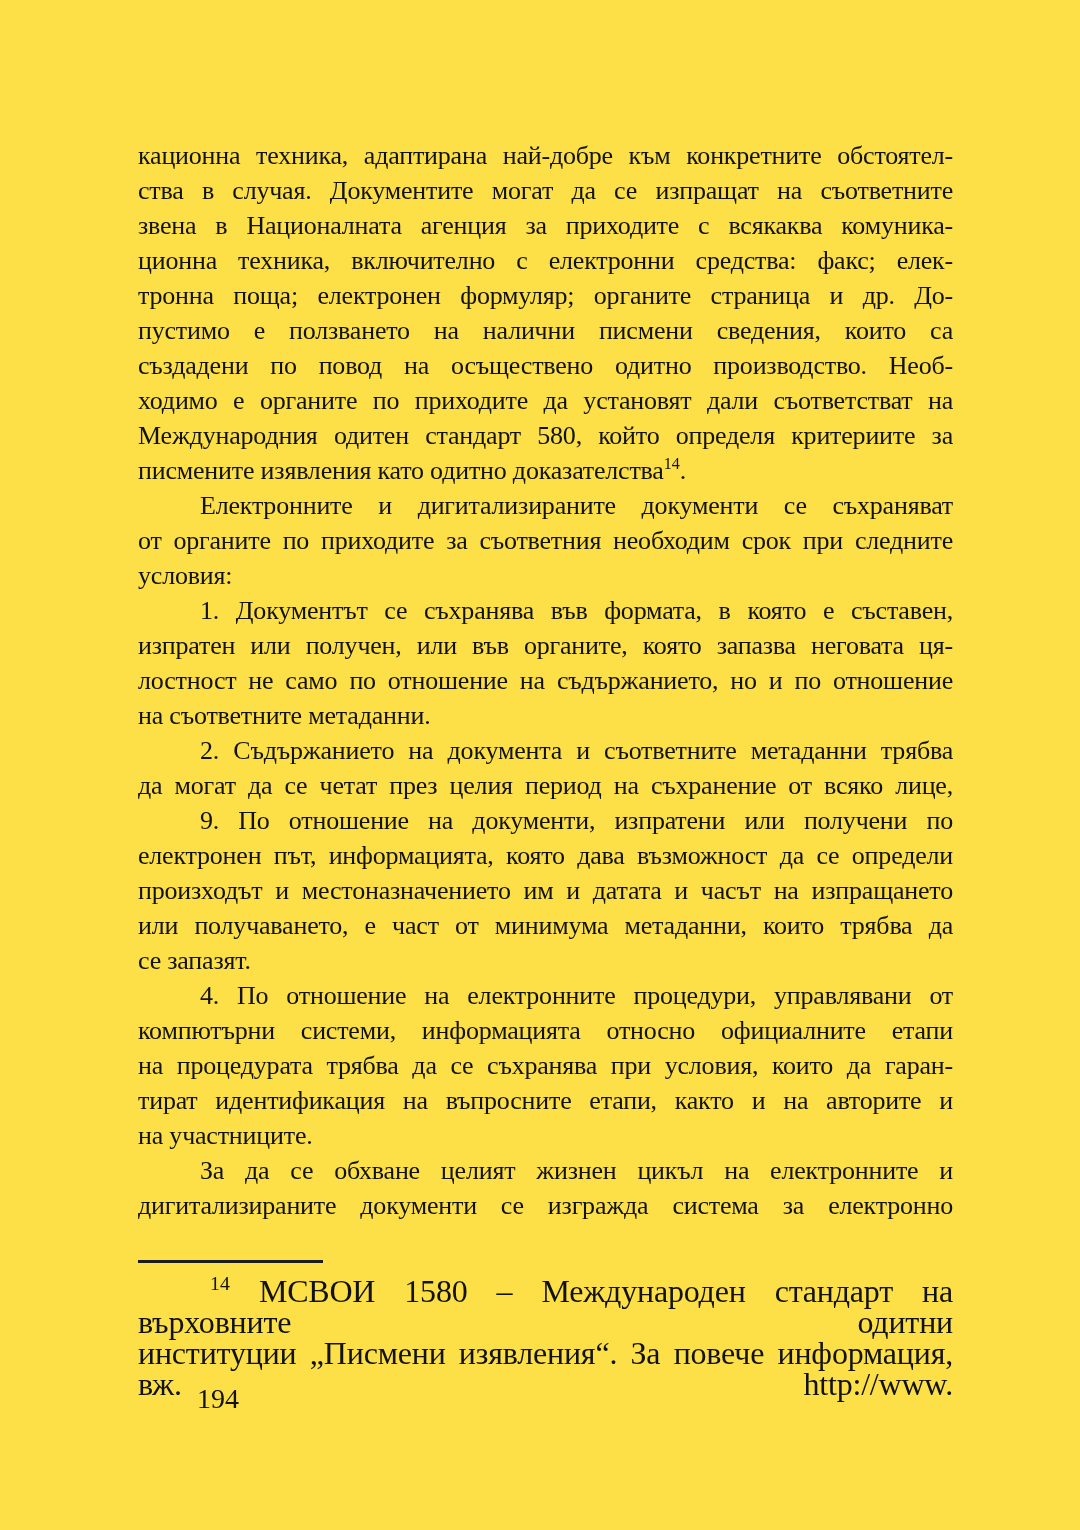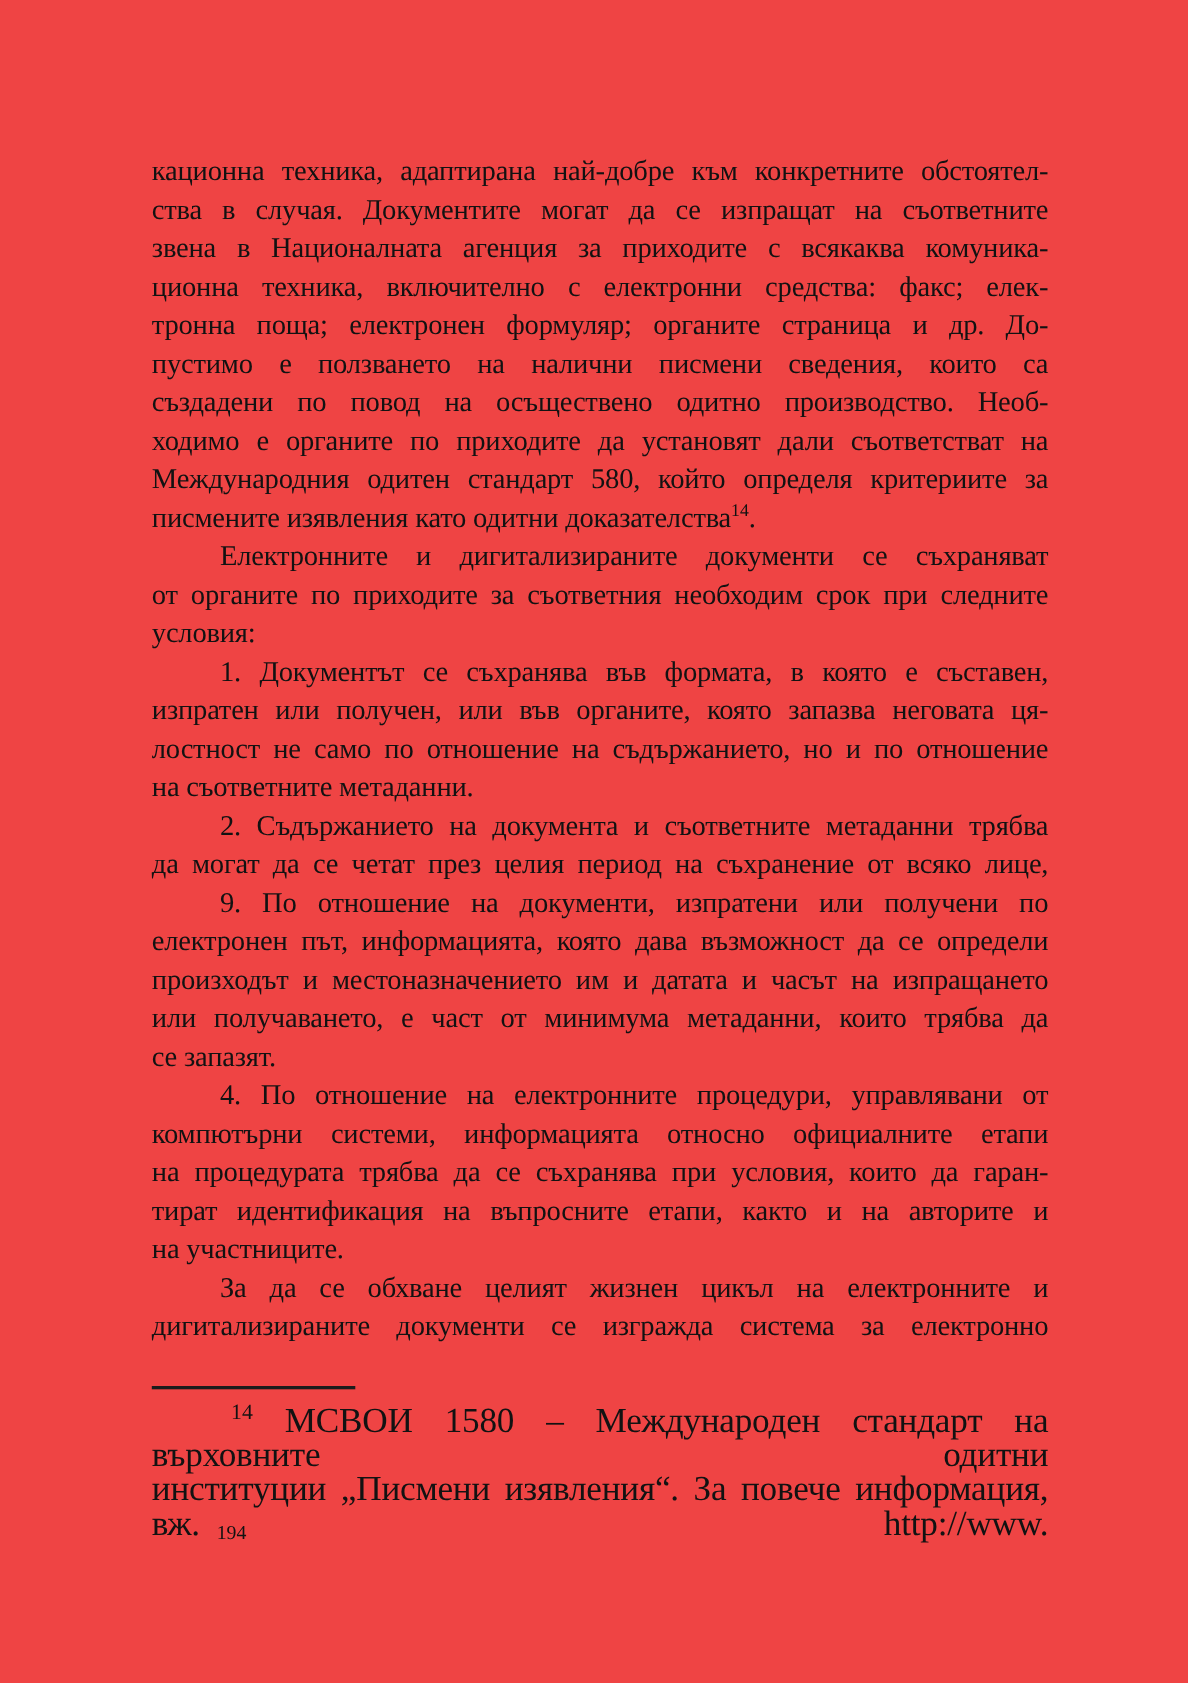--- a/index.html
+++ b/index.html
@@ -11,21 +11,21 @@
     width: 1080px;
     height: 1530px;
     position: relative;
     font-family: "Liberation Serif", "DejaVu Serif", serif;
     color: #121212;
     overflow: hidden;
   }
   .page {
     position: absolute;
     inset: 0;
-    background: #ef4444;
+    background: #fde047;
   }
   .text-block {
     position: absolute;
     left: 138px;
     top: 138px;
     width: 815px;
   }
   .line {
     font-size: 26px;
     line-height: 35px;
@@ -67,39 +67,39 @@
     font-size: 32px;
     line-height: 31px;
   }
   .footnote .line.indent {
     text-indent: 72px;
   }
   .page-number {
     position: absolute;
     left: 197px;
     top: 1383px;
-    font-size: 18px;
+    font-size: 28px;
     color: #121212;
   }
 </style>
 </head>
 <body>
 
 <div class="page">
   <main class="text-block" id="main-text">
       <div class="line"><span>кационна техника, адаптирана най-добре към конкретните обстоятел-</span></div>
       <div class="line"><span>ства в случая. Документите могат да се изпращат на съответните</span></div>
       <div class="line"><span>звена в Националната агенция за приходите с всякаква комуника-</span></div>
       <div class="line"><span>ционна техника, включително с електронни средства: факс; елек-</span></div>
       <div class="line"><span>тронна поща; електронен формуляр; органите страница и др. До-</span></div>
       <div class="line"><span>пустимо е ползването на налични писмени сведения, които са</span></div>
       <div class="line"><span>създадени по повод на осъществено одитно производство. Необ-</span></div>
       <div class="line"><span>ходимо е органите по приходите да установят дали съответстват на</span></div>
       <div class="line"><span>Международния одитен стандарт 580, който определя критериите за</span></div>
-      <div class="line no-just"><span>писмените изявления като одитни доказателства</span><sup>14</sup><span>.</span></div>
+      <div class="line no-just"><span>писмените изявления като одитно доказателства</span><sup>14</sup><span>.</span></div>
       <div class="line indent"><span>Електронните и дигитализираните документи се съхраняват</span></div>
       <div class="line"><span>от органите по приходите за съответния необходим срок при следните</span></div>
       <div class="line no-just"><span>условия:</span></div>
       <div class="line indent"><span>1. Документът се съхранява във формата, в която е съставен,</span></div>
       <div class="line"><span>изпратен или получен, или във органите, която запазва неговата ця-</span></div>
       <div class="line"><span>лостност не само по отношение на съдържанието, но и по отношение</span></div>
       <div class="line no-just"><span>на съответните метаданни.</span></div>
       <div class="line indent"><span>2. Съдържанието на документа и съответните метаданни трябва</span></div>
       <div class="line"><span>да могат да се четат през целия период на съхранение от всяко лице,</span></div>
       <div class="line indent"><span>9. По отношение на документи, изпратени или получени по</span></div>

